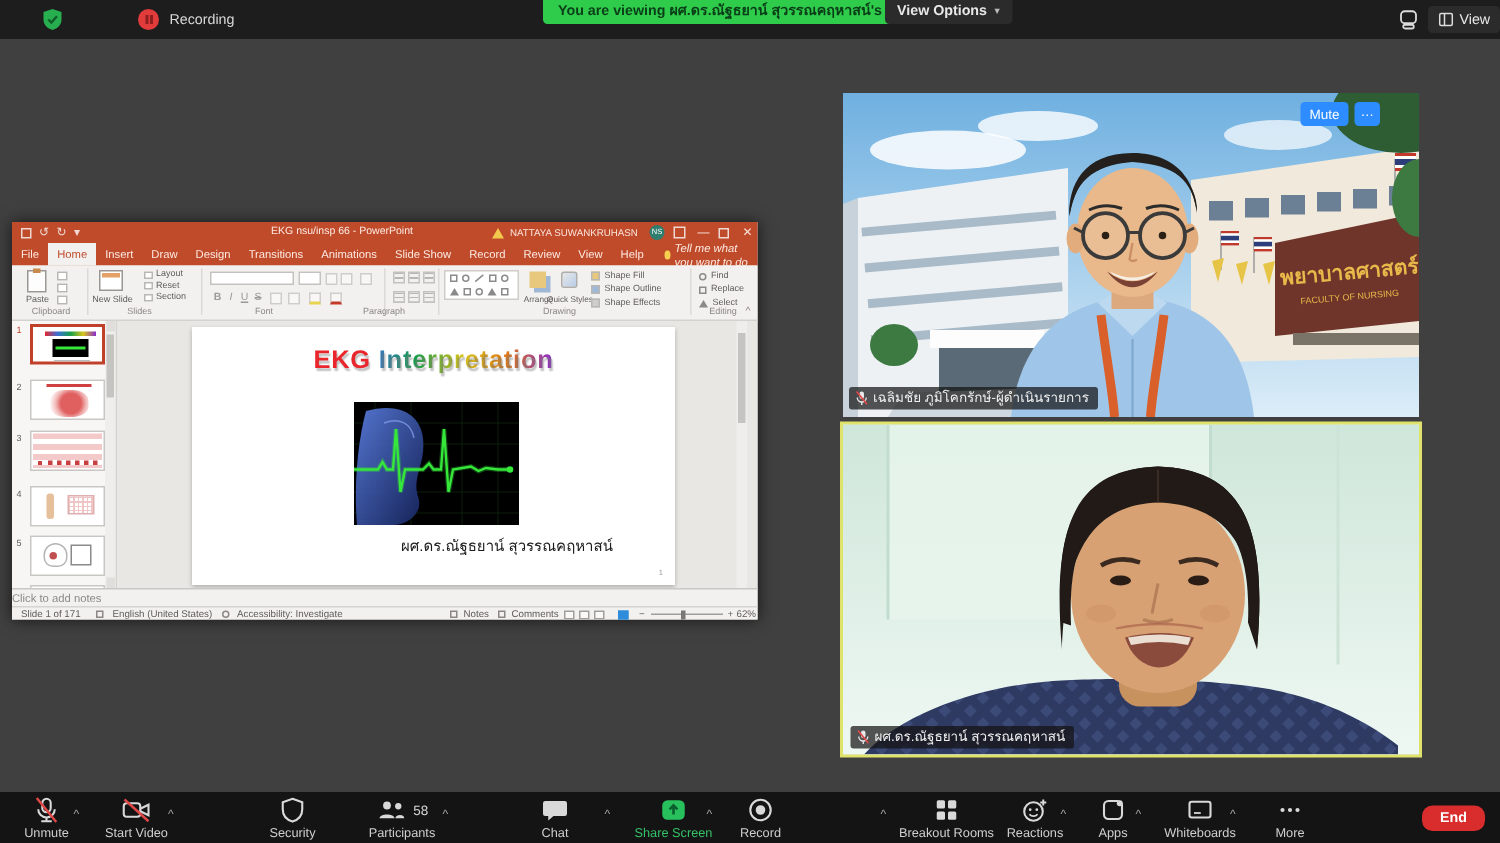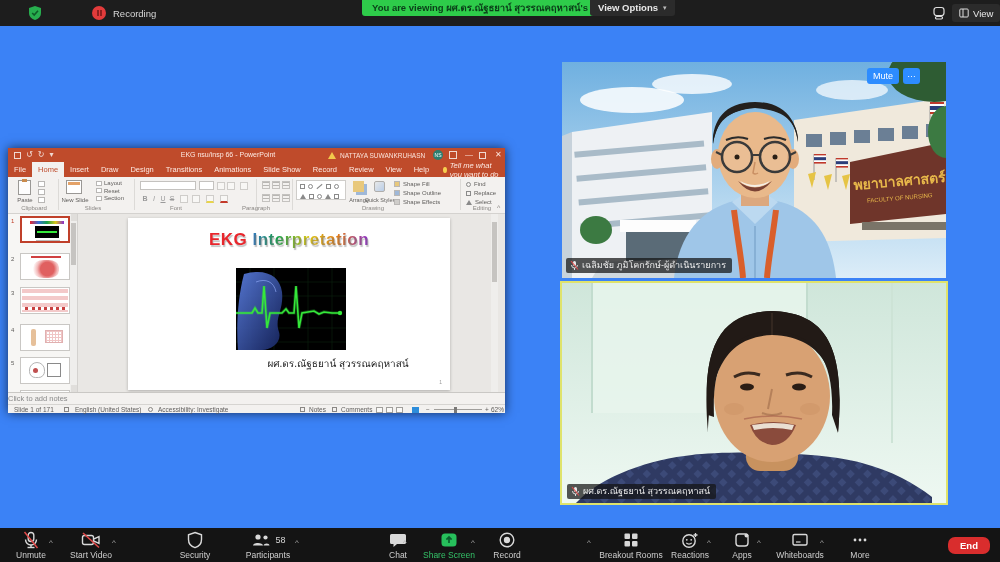--- a/index.html
+++ b/index.html
@@ -1,17 +1,17 @@
 <!DOCTYPE html>
 <html><head>
 <meta charset="utf-8">
 <style>
   * { margin:0; padding:0; box-sizing:border-box; }
   body { font-family:"Liberation Sans","DejaVu Sans",sans-serif; background:#000; }
-  #app { position:relative; width:1000px; height:562px; overflow:hidden; background:#3b82f6; }
+  #app { position:relative; width:1000px; height:562px; overflow:hidden; background:#404040; }
 
   
   #topbar { position:absolute; left:0; top:0; width:1000px; height:26px; background:#1d1d1d; z-index:30; }
   .shield-badge { position:absolute; left:27px; top:5px; width:16px; height:16px; }
   .rec-dot { position:absolute; left:92px; top:6px; width:14px; height:14px; border-radius:50%; background:#e23b3b; }
   .rec-dot i { position:absolute; top:4px; width:2px; height:6px; background:#8f1f1f; }
   .rec-dot i.b1 { left:4.5px; } .rec-dot i.b2 { left:8px; }
   .rec-label { position:absolute; left:113px; top:8px; font-size:9.5px; color:#d8d8d8; }
   .banner { position:absolute; left:362px; top:0; height:16px; line-height:16px; background:#2ecc4a; color:#0a3d18; font-size:9.5px; font-weight:bold; padding:0 10px; border-radius:0 0 3px 3px; white-space:nowrap; }
   .view-options { position:absolute; left:590px; top:0; height:16px; line-height:16px; background:#2b2b2b; color:#e8e8e8; font-size:9.5px; font-weight:bold; padding:0 8px; border-radius:0 0 3px 3px; display:flex; gap:5px; align-items:center; }
@@ -613,21 +613,21 @@
               <path d="M13.5 15.5 c0.5-2.8 6-2.8 6 0 Z"></path>
             </g>
           </svg>
         <span class="tbcount">58</span>
       </div>
       <span class="tbl">Participants</span>
     </div>
     <span class="tbc" style="left:295px;">^</span>
 
 
-    <div class="tbi" style="left:356px;">
+    <div class="tbi" style="left:328px;">
       <div class="tbrow">
           <svg width="20" height="20" viewBox="0 0 20 20">
             <path d="M3.5 4 h13 a1.5 1.5 0 0 1 1.5 1.5 v7 a1.5 1.5 0 0 1 -1.5 1.5 h-7.5 l-3.5 3 v-3 h-2 a1.5 1.5 0 0 1 -1.5 -1.5 v-7 a1.5 1.5 0 0 1 1.5 -1.5 Z" fill="#d9d9d9"></path>
           </svg>
         </div>
       <span class="tbl">Chat</span>
     </div>
     <span class="tbc" style="left:403px;">^</span>
 
     <div class="tbi" style="left:407px;">

